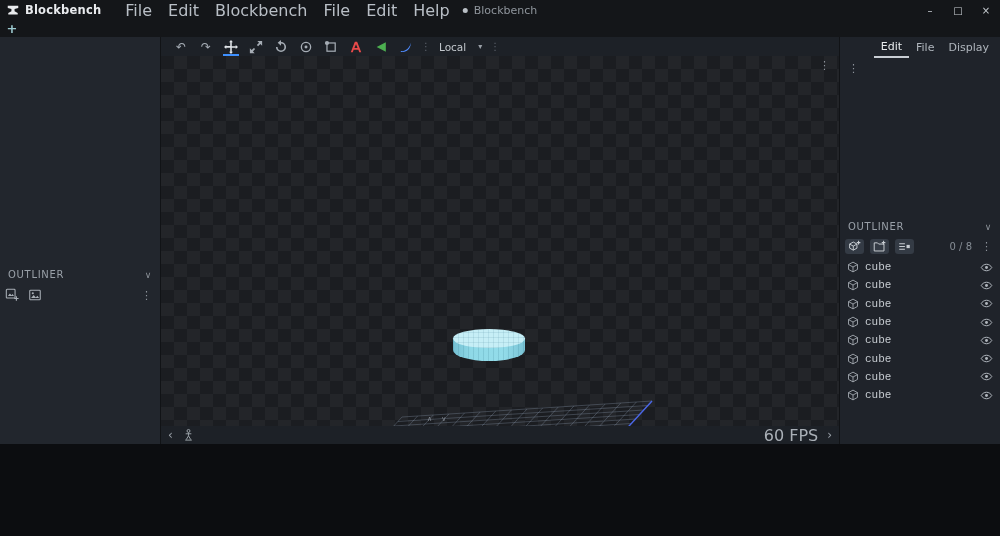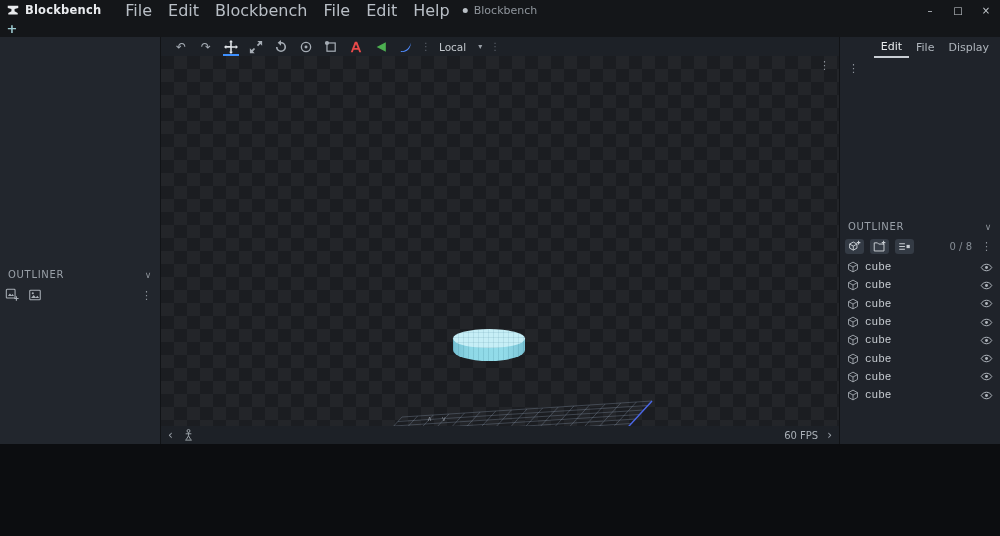--- a/index.html
+++ b/index.html
@@ -84,21 +84,21 @@
       repeating-linear-gradient(90deg,rgba(35,105,125,.11) 0 1px,transparent 1px 5px),
       repeating-linear-gradient(0deg,rgba(35,105,125,.11) 0 1px,transparent 1px 5px); }
 
   .gizmo { position:absolute; left:632px; top:408px; }
   .collapse-handle { position:absolute; left:266px; bottom:3px; display:flex; gap:9px;
     font-size:7px; color:#81878f; }
 
   .statusbar { height:18px; background:#1d2127; display:flex; align-items:center;
     padding:0 7px; gap:9px; flex:0 0 auto; }
   .sb-chev { font-size:12px; color:#9aa1a8; line-height:1; }
-  .sb-fps { margin-left:auto; font-size:10px; color:#aab0b7; }
+  .sb-fps { margin-left:auto; font-size:16px; color:#aab0b7; }
 
   
   .right-panel { position:absolute; left:840px; right:0; top:37px; bottom:0;
     background:#1f232a; }
   .mode-tabs { display:flex; justify-content:flex-end; align-items:center;
     height:21px; padding-right:4px; }
   .mode-tab { font-size:11px; color:#afb5bc; padding:2px 7px 3px; }
   .mode-tab.active { color:#e7eaec; border-bottom:2px solid #c9ced4; }
   .panel-kebab { position:absolute; top:26px; left:5px; }
   .outliner-header { position:absolute; top:179px; left:0; right:0; }

